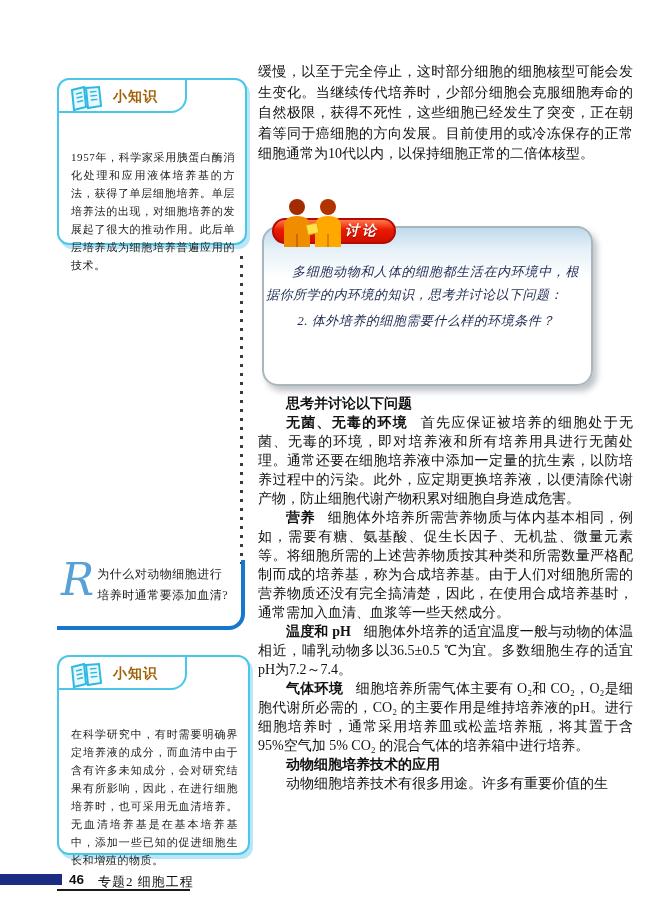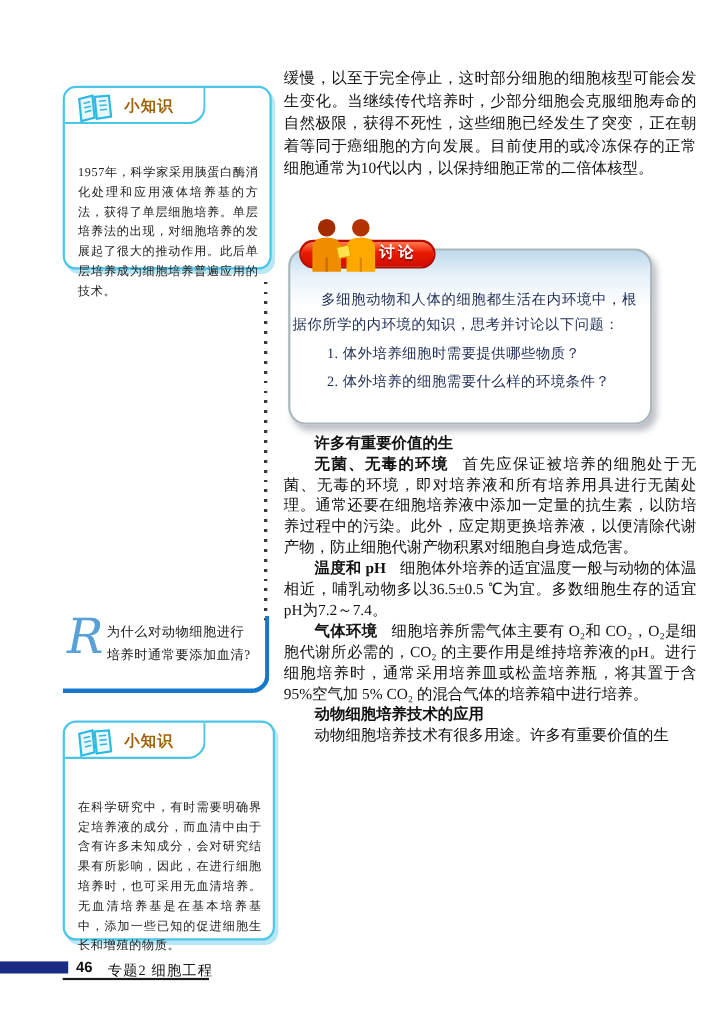--- a/index.html
+++ b/index.html
@@ -56,20 +56,21 @@
   }
   .main-col h3 { font-size:14px; font-weight:bold; text-indent:2em; }
   .main-col p  { text-indent:2em; }
   .lead { padding-right:0.9em; }
   
   .discussion {
     position:absolute; left:262px; top:226px; width:331px; height:160px;
     border:2px solid #A9B6BC; border-radius:16px;
     background:linear-gradient(180deg,#BFDAED 0px,#E6F1F8 22px,#ffffff 50px);
     box-shadow:4px 5px 6px rgba(110,120,130,0.45);
+    font-style:italic;
   }
   .disc-figures { position:absolute; left:16px; top:-30px; width:72px; height:50px; z-index:2; }
   .disc-pill {
     position:absolute; left:8px; top:-10px; width:124px; height:26px;
     border:2px solid #B30D00; border-radius:14px;
     background:linear-gradient(180deg,#FF7A50 0%,#EA1A00 45%,#D00E00 100%);
     z-index:1;
   }
   .disc-pill span {
     display:block; text-align:right; padding-right:15px; line-height:21px;
@@ -129,21 +130,20 @@
         <path d="M35 49 L35 28 Q35 18 48 18 Q61 18 61 28 L61 49 Z" fill="#FFA900"></path>
         <rect x="47" y="36" width="2" height="13" fill="#D98400"></rect>
         <rect x="27" y="26" width="11" height="10" fill="#FFE14D" transform="rotate(-12 32 31)" stroke="#E0A800" stroke-width="1"></rect>
       </svg>
     </span>
     <div class="disc-pill">
       <span>讨论</span>
     </div>
     <div class="disc-body">
       <p class="disc-intro">多细胞动物和人体的细胞都生活在内环境中，根据你所学的内环境的知识，思考并讨论以下问题：</p>
-      <p class="disc-q">1. 体外培养细胞时需要提供哪些物质？</p>
       <p class="disc-q">2. 体外培养的细胞需要什么样的环境条件？</p>
     </div>
   </section>
 
   <div class="dotted-divider"></div>
 
   <aside class="question-box">
     <span class="q-ornament">R</span>
     <span class="q-text">为什么对动物细胞进行培养时通常要添加血清?</span>
   </aside>
@@ -158,22 +158,23 @@
           <path d="M8 10 L14 8.5 M8.6 14 L14.6 12.5 M9.2 18 L15.2 16.5" stroke-width="1.4"></path>
           <path d="M22 8 L28.5 7.4 M22.4 12 L29 11.4 M22.8 16 L29.4 15.4" stroke-width="1.4"></path>
         </g>
       </svg>
     </span>
     <span class="kb-title">小知识</span>
     <p class="kb-body">在科学研究中，有时需要明确界定培养液的成分，而血清中由于含有许多未知成分，会对研究结果有所影响，因此，在进行细胞培养时，也可采用无血清培养。无血清培养基是在基本培养基中，添加一些已知的促进细胞生长和增殖的物质。</p>
   </section>
 
   <div class="main-col">
-    <h3>许多有重要价值的生</h3>
+    <h3>思考并讨论以下问题</h3>
     <p><b class="lead">无菌、无毒的环境</b><span>首先应保证被培养的细胞处于无菌、无毒的环境，即对培养液和所有培养用具进行无菌处理。通常还要在细胞培养液中添加一定量的抗生素，以防培养过程中的污染。此外，应定期更换培养液，以便清除代谢产物，防止细胞代谢产物积累对细胞自身造成危害。</span></p>
+    <p><b class="lead">营养</b><span>细胞体外培养所需营养物质与体内基本相同，例如，需要有糖、氨基酸、促生长因子、无机盐、微量元素等。将细胞所需的上述营养物质按其种类和所需数量严格配制而成的培养基，称为合成培养基。由于人们对细胞所需的营养物质还没有完全搞清楚，因此，在使用合成培养基时，通常需加入血清、血浆等一些天然成分。</span></p>
     <p><b class="lead">温度和 pH</b><span>细胞体外培养的适宜温度一般与动物的体温相近，哺乳动物多以36.5±0.5 ℃为宜。多数细胞生存的适宜pH为7.2～7.4。</span></p>
     <p><b class="lead">气体环境</b><span>细胞培养所需气体主要有 O₂和 CO₂，O₂是细胞代谢所必需的，CO₂ 的主要作用是维持培养液的pH。进行细胞培养时，通常采用培养皿或松盖培养瓶，将其置于含 95%空气加 5% CO₂ 的混合气体的培养箱中进行培养。</span></p>
     <h3>动物细胞培养技术的应用</h3>
     <p>动物细胞培养技术有很多用途。许多有重要价值的生</p>
   </div>
 
   <div class="footer-bar"></div>
   <span class="footer-page">46</span>
   <span class="footer-section">专题2 细胞工程</span>
   <div class="footer-rule"></div>

